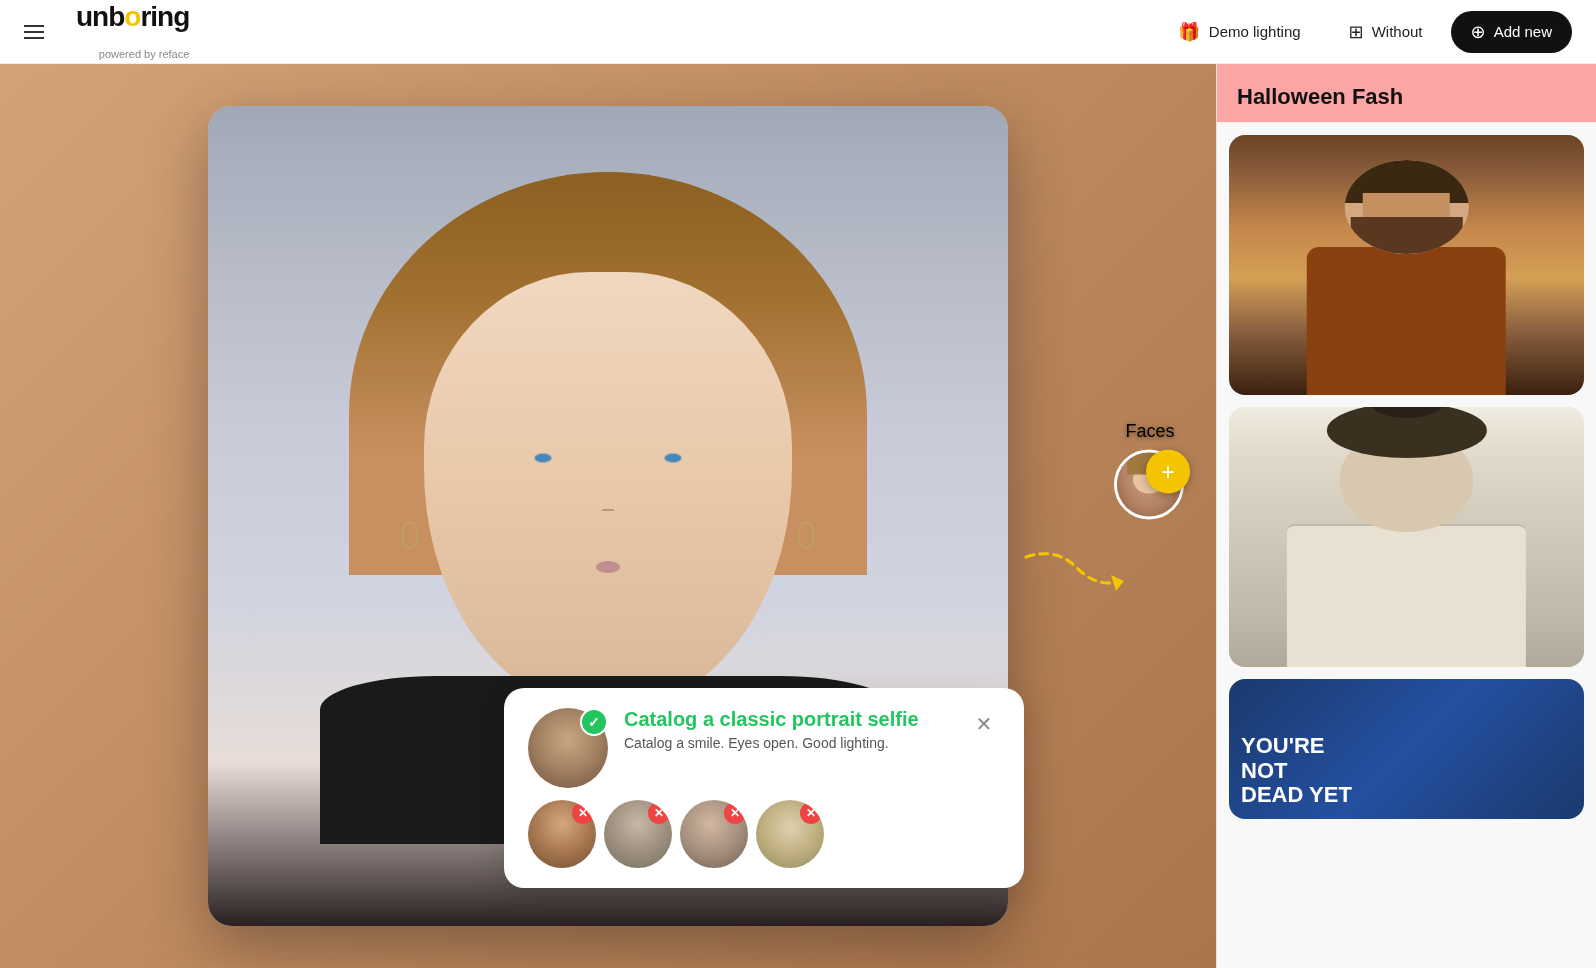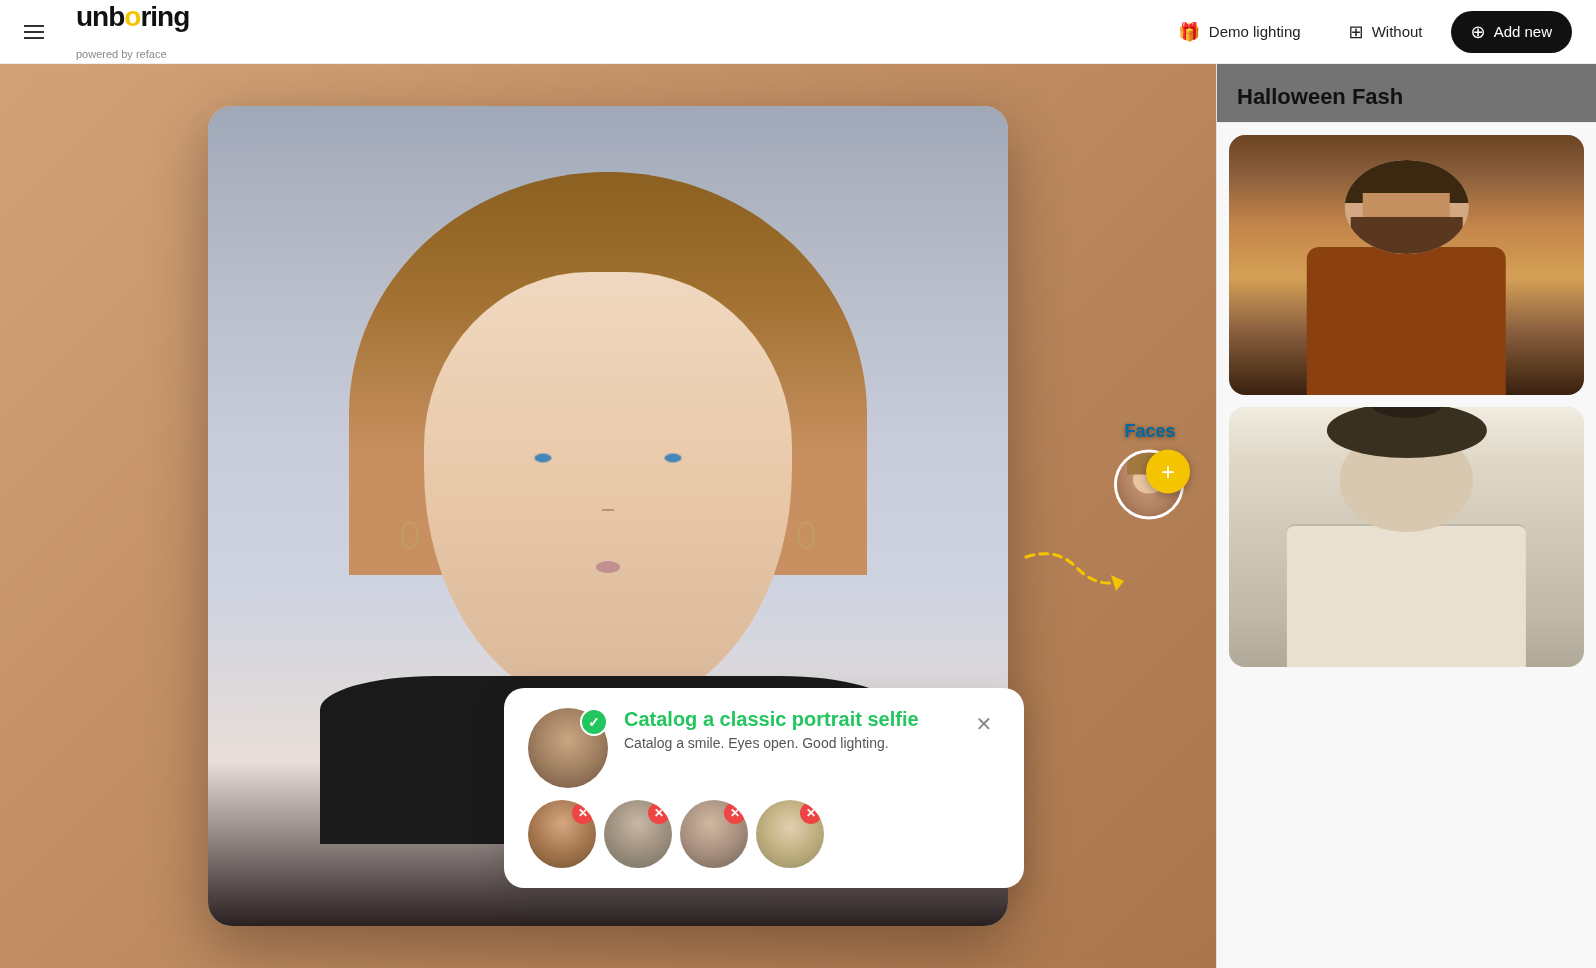--- a/index.html
+++ b/index.html
@@ -52,20 +52,21 @@
       color: #111;
       letter-spacing: -1px;
     }
     .logo-dot {
       color: #f5c400;
     }
     .logo-powered {
       font-size: 11px;
       color: #888;
       margin-top: 6px;
+      text-align: right;
     }
 
     .nav {
       display: flex;
       gap: 8px;
       margin-left: auto;
     }
     .nav-item {
       display: flex;
       align-items: center;
@@ -133,23 +134,23 @@
 
     
     .portrait-bg {
       width: 100%;
       height: 100%;
       background: linear-gradient(180deg, #a0a8b8 0%, #b8bcc8 20%, #c8ccd8 40%, #d0d4e0 60%, #e8ddd8 80%, #2a2020 100%);
       position: relative;
     }
 
     .faces-label {
-      color: #0369a1;
+      color: #000000;
       font-size: 18px;
-      font-weight: 700;
+      font-weight: 400;
       text-shadow: 0 1px 4px rgba(0,0,0,0.5);
     }
 
     .face-thumb {
       width: 70px;
       height: 70px;
       border-radius: 50%;
       background: #c8a090;
       border: 3px solid #fff;
       overflow: hidden;
@@ -296,21 +297,21 @@
       display: flex;
       flex-direction: column;
       overflow: hidden;
     }
 
     .sidebar-title {
       padding: 20px 20px 12px;
       font-size: 22px;
       font-weight: 700;
       color: #111;
-      background: #737373;
+      background: #fca5a5;
       border-bottom: 1px solid #eee;
     }
 
     .sidebar-content {
       flex: 1;
       overflow-y: auto;
       padding: 12px;
       display: flex;
       flex-direction: column;
       gap: 12px;
@@ -660,17 +661,22 @@
             <div style="position:absolute; top:10%; left:25%; width:50%; height:38%; background:#d8c8b0; border-radius:45% 45% 50% 50%;">
 
               <div style="position:absolute; top:-30%; left:-10%; width:120%; height:55%; background:#3a3020; border-radius:50%;"></div>
 
               <div style="position:absolute; top:-55%; left:20%; width:60%; height:40%; background:#2a2018; border-radius:50%;"></div>
             </div>
           </div>
         </div>
       </div>
 
+      <div class="sidebar-card card-blue">
+        <div>
+          <div class="card-blue-text">YOU'RE<br>NOT<br>DEAD YET</div>
+        </div>
+      </div>
 
     </div>
   </aside>
 
 </div>
 
 </body></html>

